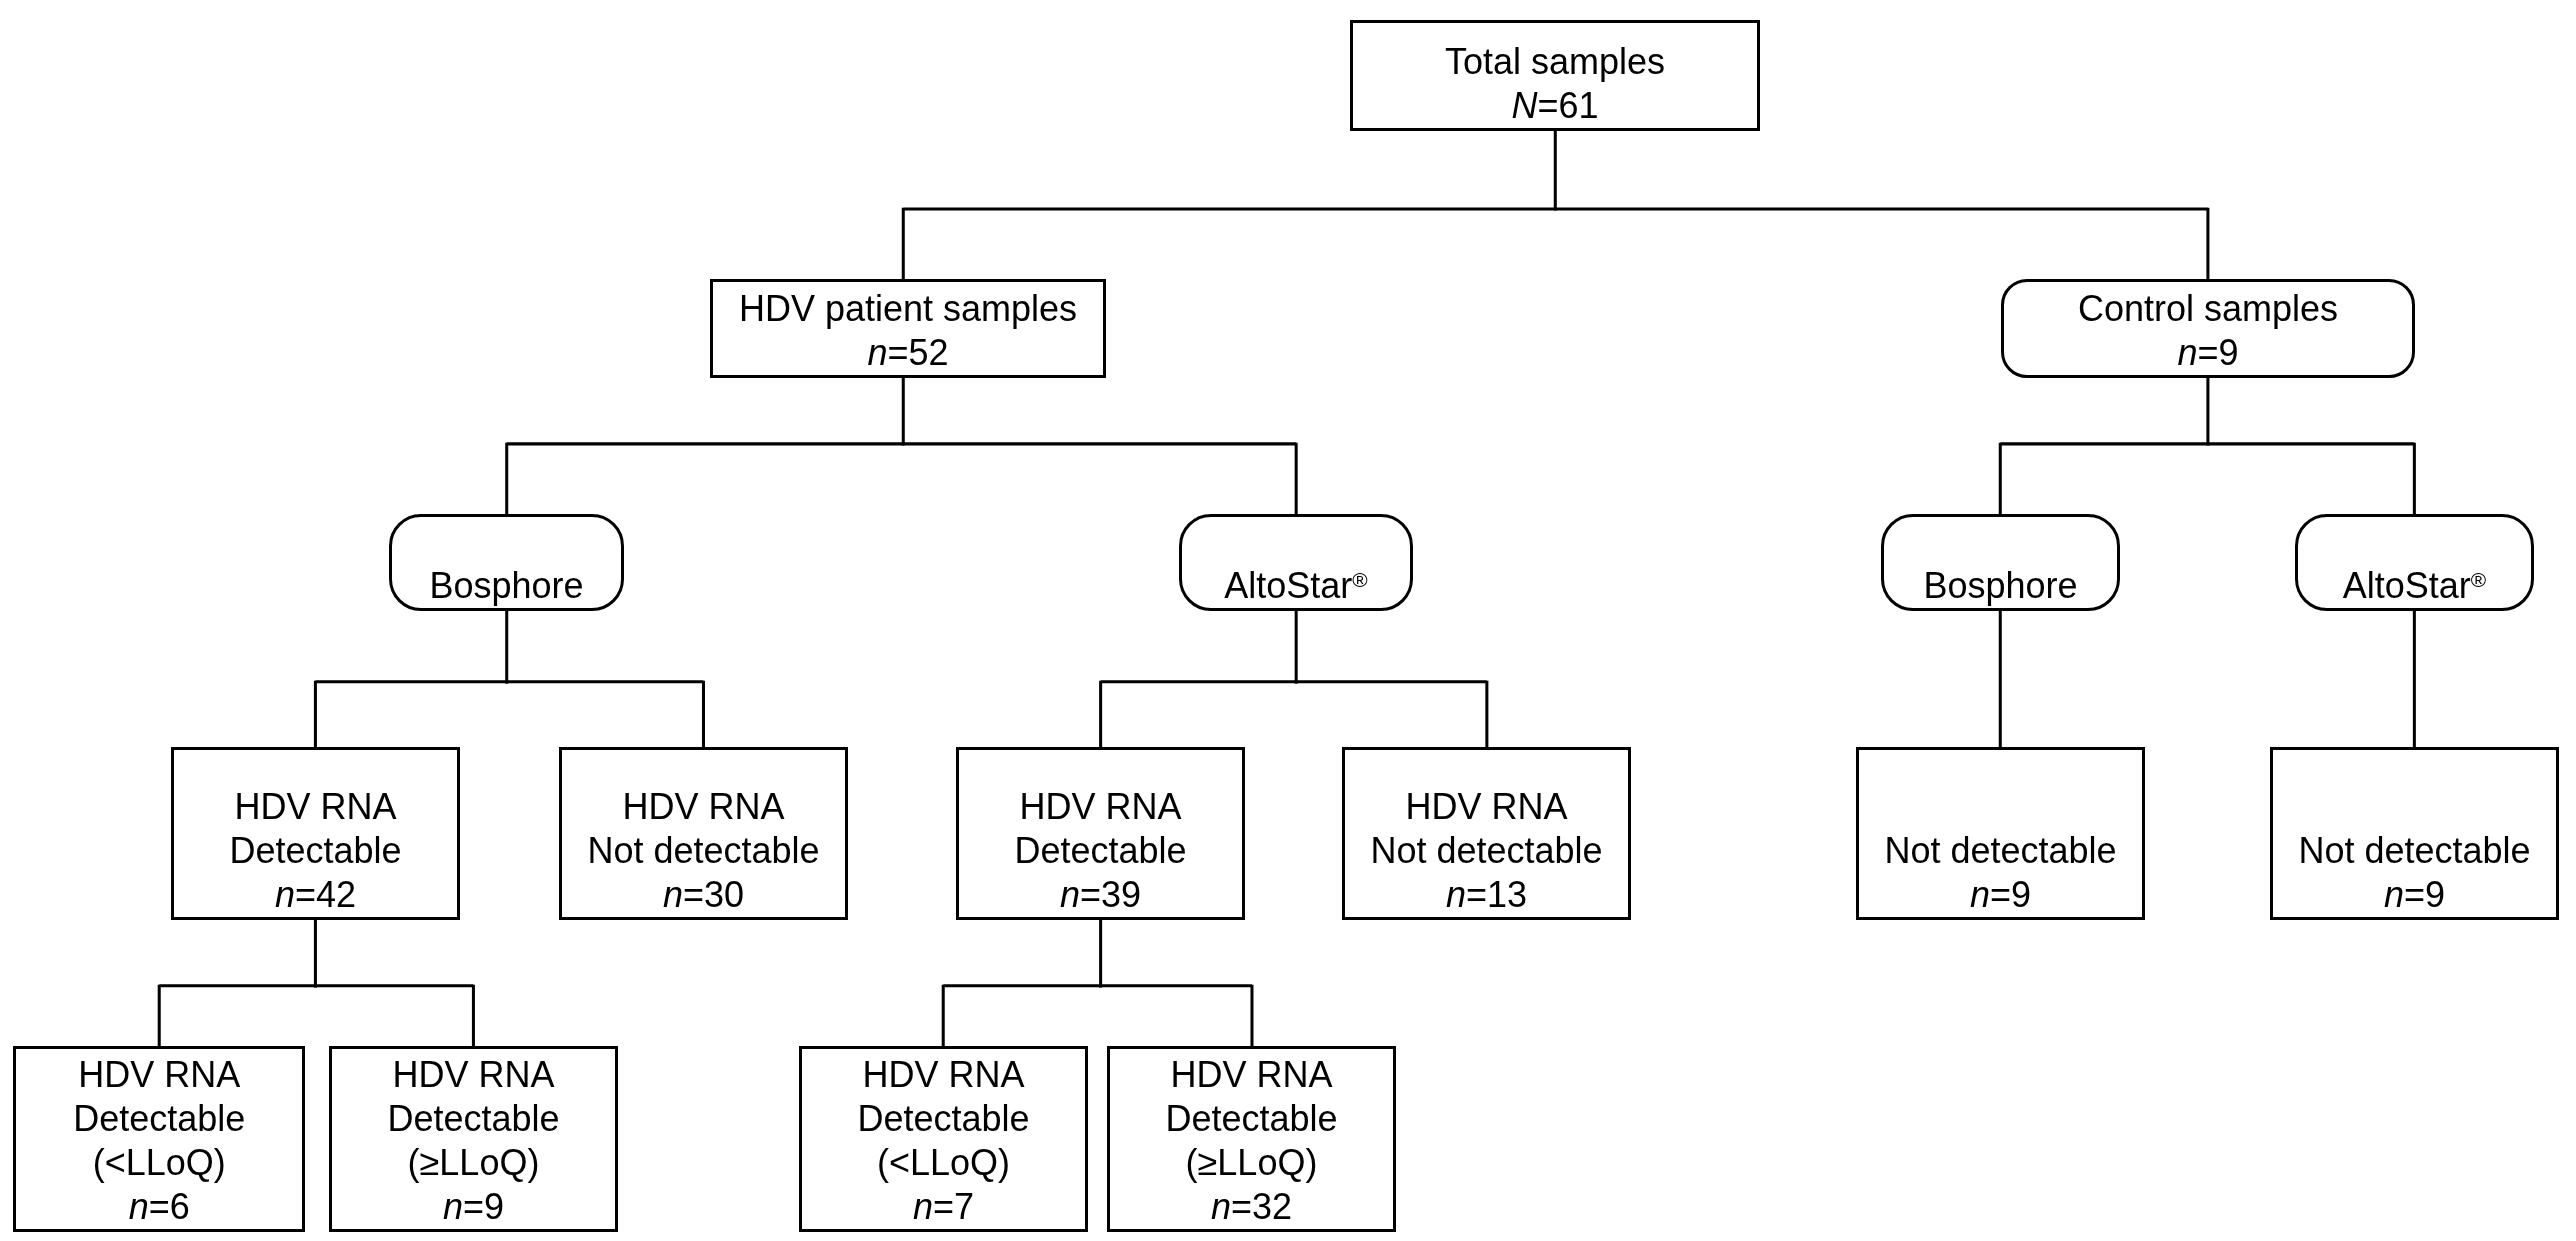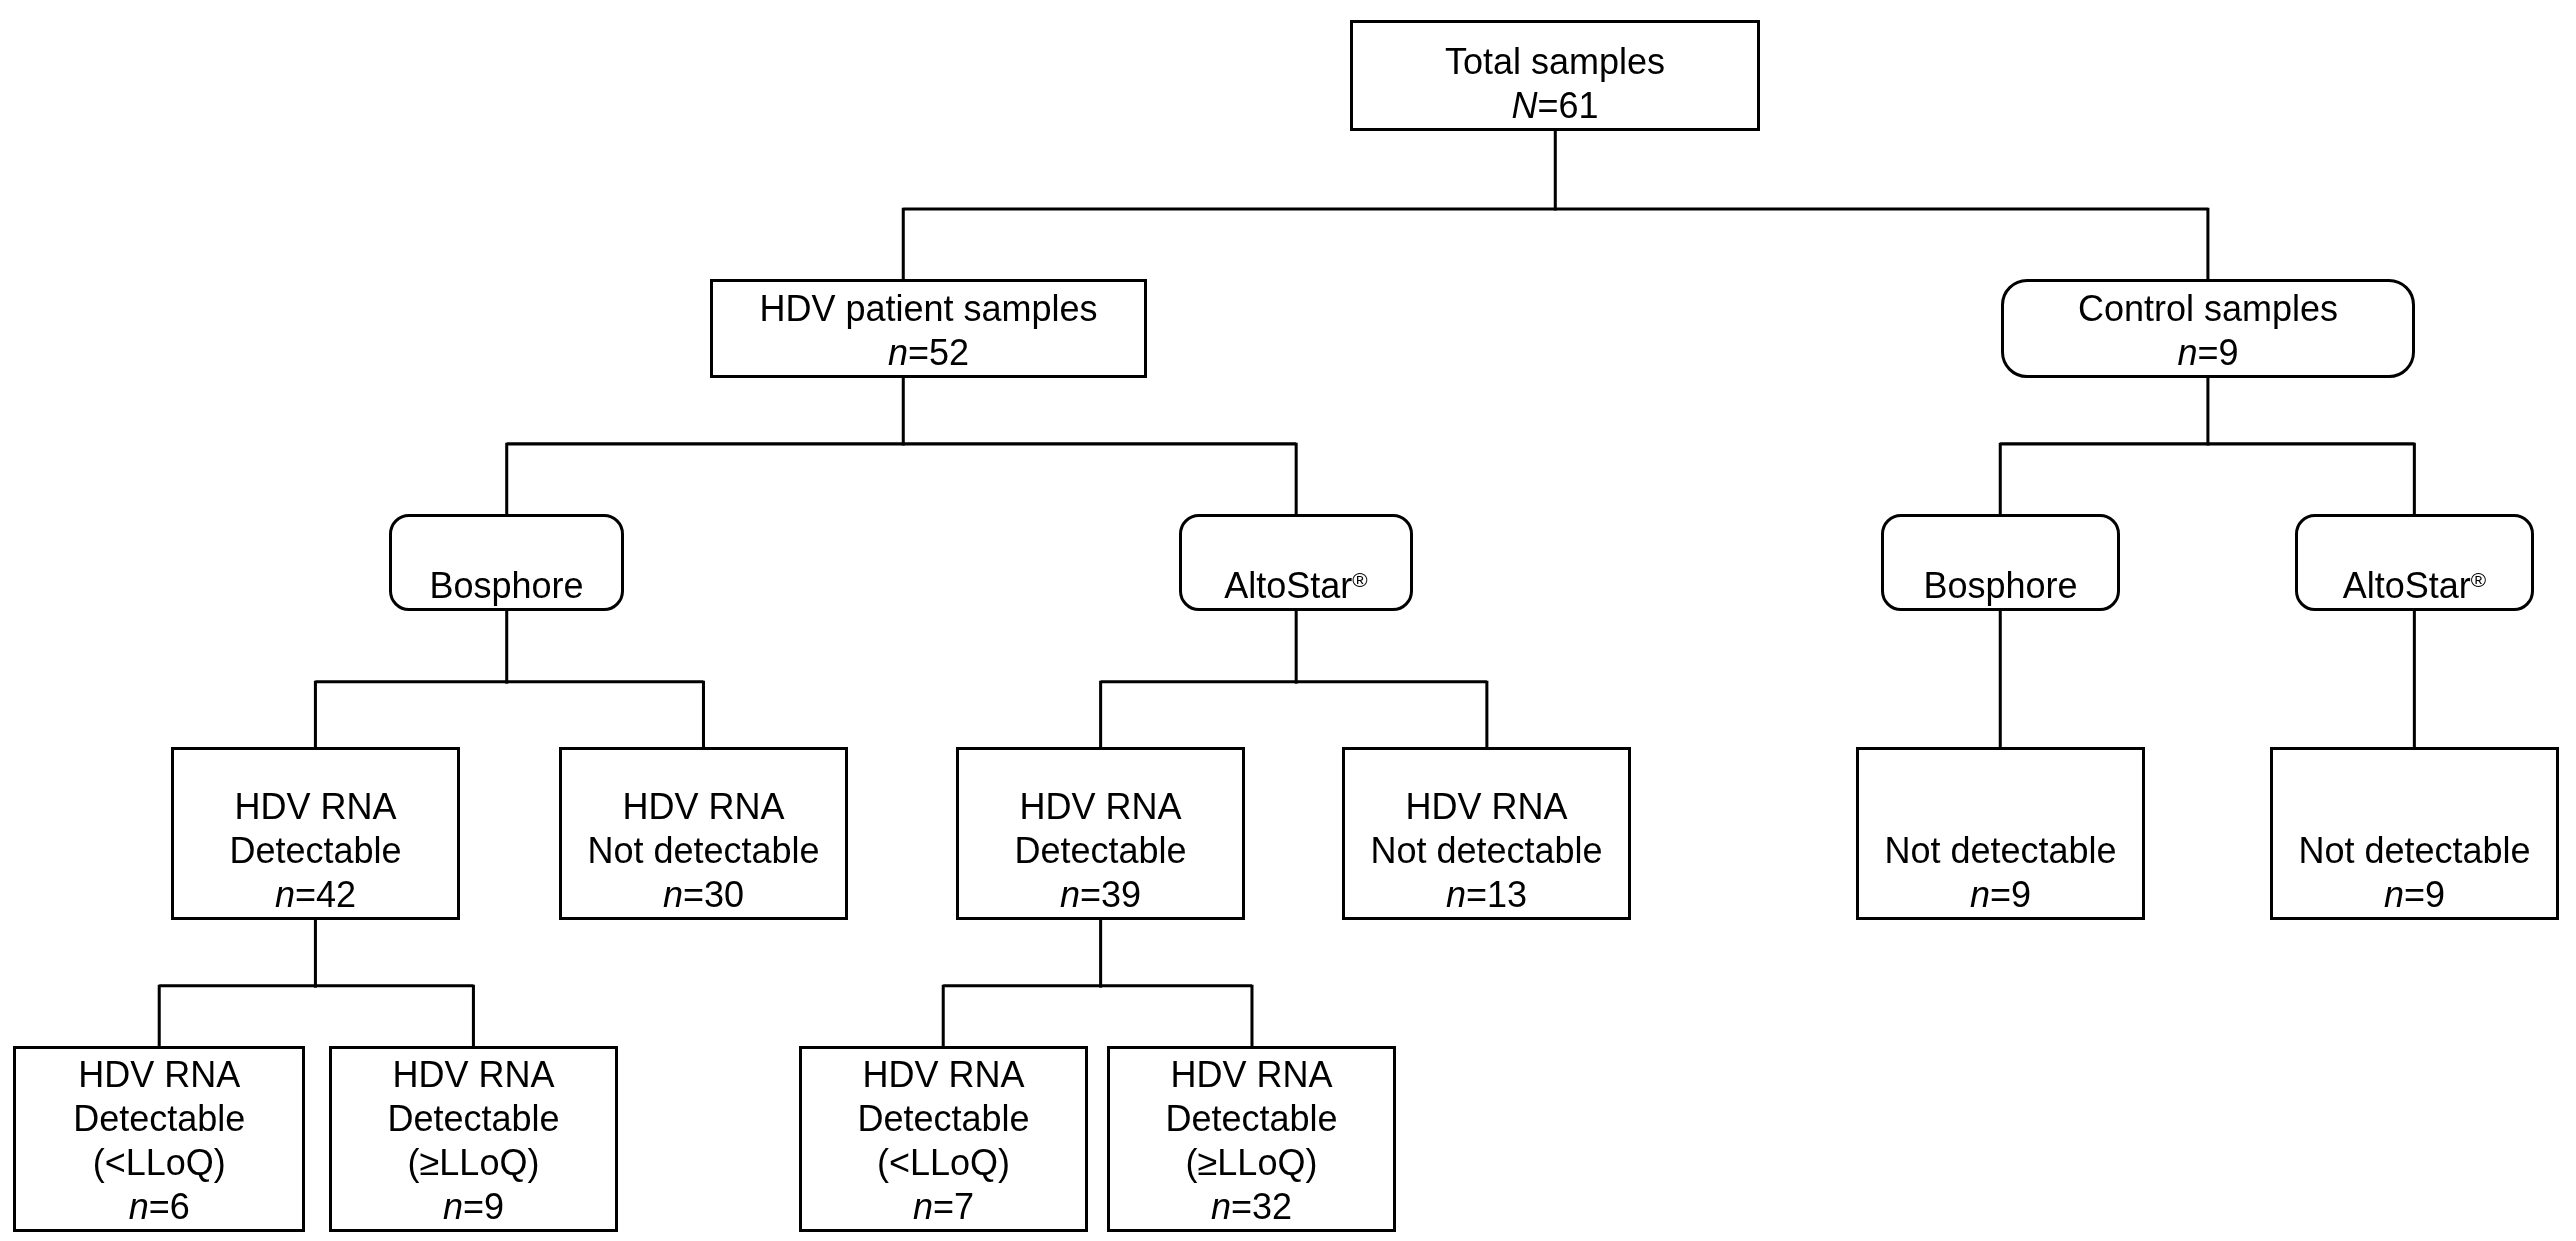--- a/index.html
+++ b/index.html
@@ -36,21 +36,21 @@
     display: flex;
     flex-direction: column;
     align-items: center;
     justify-content: flex-end;
     text-align: center;
     font-size: 36px;
     line-height: 1.22;
     white-space: nowrap;
   }
   .node.rounded {
-    border-radius: 20px;
+    border-radius: 32px;
   }
   .nline i {
     font-style: italic;
   }
   .sup {
     font-size: 0.58em;
     vertical-align: 0.55em;
   }
 </style>
 </head>
@@ -68,21 +68,21 @@
     <path d="M3988 1004 V1239"></path>
     <path d="M521 1514 V1631 M263 1628 H782 M263 1626 V1733 M782 1626 V1733"></path>
     <path d="M1818 1514 V1631 M1558 1628 H2068 M1558 1626 V1733 M2068 1626 V1733"></path>
   </svg>
 
   <div class="node" style="left:1350px; top:20px; width:410px; height:111px;">
     <div class="nline">Total samples</div>
     <div class="nline"><i>N</i><span>=61</span></div>
   </div>
 
-  <div class="node" style="left:710px; top:279px; width:437px; height:99px;">
+  <div class="node" style="left:710px; top:279px; width:396px; height:99px;">
     <div class="nline">HDV patient samples</div>
     <div class="nline"><i>n</i><span>=52</span></div>
   </div>
 
   <div class="node" style="left:2001px; top:279px; width:414px; height:99px;border-radius:26px;">
     <div class="nline">Control samples</div>
     <div class="nline"><i>n</i><span>=9</span></div>
   </div>
 
   <div class="node rounded" style="left:389px; top:514px; width:235px; height:97px;">

